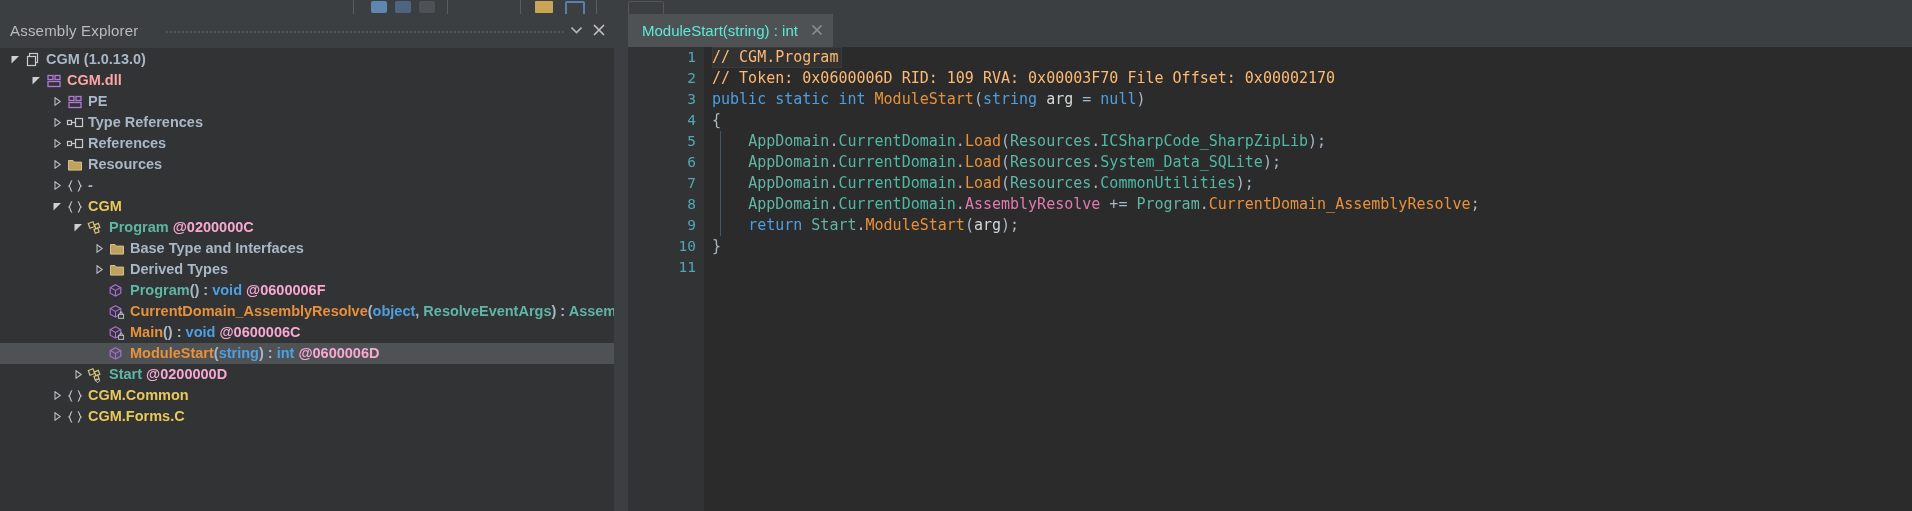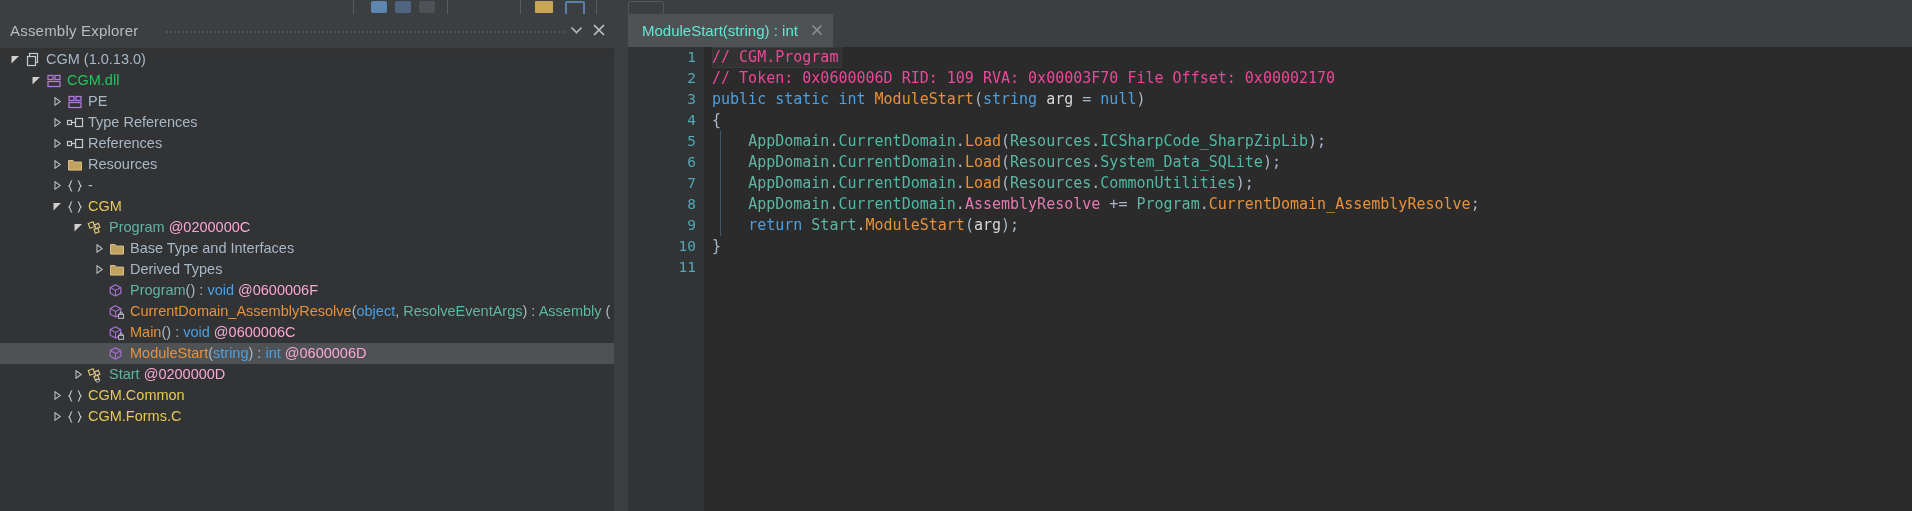--- a/index.html
+++ b/index.html
@@ -18,41 +18,41 @@
   .panel-dots{position:absolute;left:165px;top:16px;right:50px;height:4px;
     background-image:radial-gradient(#55585a 0.8px, transparent 0.9px);
     background-size:4px 4px;opacity:.85;}
   .panel-btn{position:absolute;top:6px;width:20px;height:20px;color:#b4b4b4;font-size:14px;
     display:flex;align-items:center;justify-content:center;cursor:pointer;}
   .btn-chevron{right:28px;}
   .btn-close{right:5px;font-size:17px;}
 
   .tree{position:absolute;left:0;top:35px;width:614px;height:462px;background:#313335;overflow:hidden;
     font-size:14.5px;}
-  .trow{position:relative;height:21px;line-height:21px;white-space:nowrap;cursor:default;}
+  .trow{position:relative;height:21px;line-height:21px;white-space:nowrap;cursor:default;font-weight:bold;}
   .trow.sel{background:#4e5254;}
   .tw{position:absolute;top:0;width:14px;height:21px;display:flex;align-items:center;justify-content:center;
     color:#a9b7c6;font-size:9px;cursor:pointer;}
   .tw.open{color:#d0d0d0;}
   .ticon{position:absolute;top:0;width:18px;height:21px;display:flex;align-items:center;justify-content:center;}
   .tlabel{position:absolute;top:0;left:0;}
   .tlabel span{vertical-align:baseline;}
 
   
   .c-white{color:#d5d8da;}
   .c-grayblue{color:#a9b7c6;}
   .c-teal{color:#5fb6a4;}
   .c-tealdim{color:#4eb9a4;}
-  .c-purpleTxt{color:#22c55e;}
+  .c-purpleTxt{color:#fca5a5;}
   .c-yellow{color:#e8c85a;}
   .c-orange{color:#e8913a;}
   .c-blue{color:#4e9fe0;}
   .c-olive{color:#f9a8d4;}
   .c-pink{color:#e07ab0;margin-top:25px;}
-  .c-green{color:#ec4899;}
+  .c-green{color:#fdba74;}
 
   
   .splitter{position:absolute;left:614px;top:14px;width:14px;height:497px;background:#3c3f41;}
 
   
   .editor{position:absolute;left:628px;top:14px;right:0;height:497px;background:#3c3f41;}
   .tabbar{position:relative;height:33px;background:#3c3f41;}
   .tab{position:absolute;left:0;top:0;height:33px;background:#4e5254;display:flex;align-items:center;
     padding:0 10px 0 14px;cursor:pointer;}
   .tab-title{font-size:15px;color:#5eead4;}

